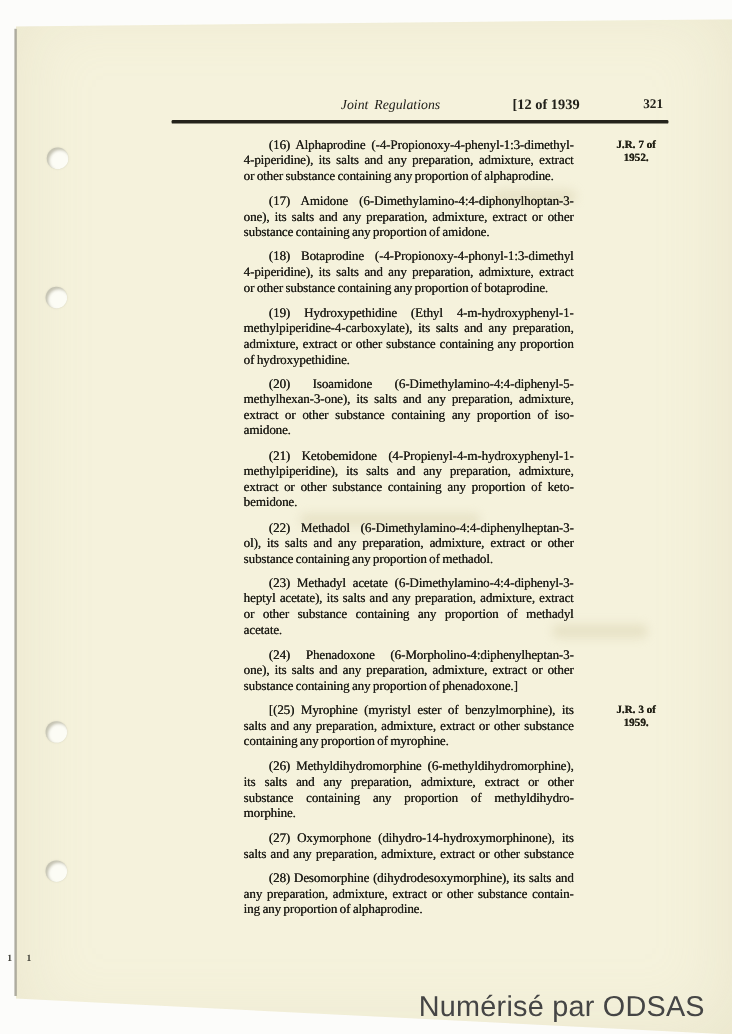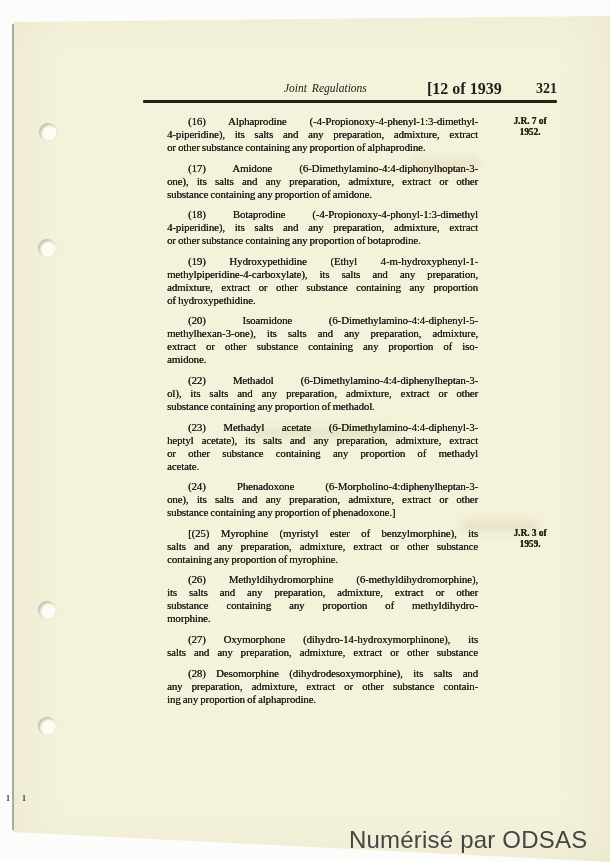--- a/index.html
+++ b/index.html
@@ -31,41 +31,41 @@
     filter:blur(4px);border-radius:6px;pointer-events:none;
   }
   
   .content{position:absolute;inset:0;z-index:2;color:#21201a;padding-left:13px;}
   .hdr-title{
     position:absolute;left:284px;top:82px;
     font-style:italic;font-size:11.5px;word-spacing:2px;
   }
   .hdr-citation{
     position:absolute;left:427px;top:80px;
-    font-weight:bold;font-size:16px;
+    font-weight:bold;font-size:12px;
   }
   .hdr-page{
     position:absolute;left:536px;top:81px;
-    font-weight:bold;font-size:14px;
+    font-weight:bold;font-size:11px;
   }
   .hdr-rule{
     position:absolute;left:143px;top:100px;width:414px;height:2.5px;
     background:#24231b;border-radius:1px;
   }
   
   .column{
     position:absolute;left:167px;top:115px;width:311px;
     font-size:10.9px;line-height:13px;
     letter-spacing:-.12px;word-spacing:-.5px;
     color:#1f1e18;
     text-shadow:.2px 0 0 currentColor;
   }
   .para{position:relative;margin-bottom:7.6px;}
   .pline{
-    text-align:justify;text-align-last:justify;text-justify:inter-word;
+    text-align:justify;text-align-last:justify;text-justify:inter-word;margin-left:36px;
   }
   .pline.first{text-indent:21px;}
   .pline.last{text-align-last:left;}
   .margin-note{
     position:absolute;left:333px;top:1px;width:60px;
     font-size:9.3px;line-height:10.8px;font-weight:bold;
     letter-spacing:0;word-spacing:0;
     text-align:center;text-align-last:auto;color:#242318;
   }
   
@@ -129,20 +129,26 @@
         <div class="pline">admixture, extract or other substance containing any proportion</div>
         <div class="pline last">of hydroxypethidine.</div>
       </div>
       <div class="para">
         <div class="pline first">(20) Isoamidone (6-Dimethylamino-4:4-diphenyl-5-</div>
         <div class="pline">methylhexan-3-one), its salts and any preparation, admixture,</div>
         <div class="pline">extract or other substance containing any proportion of iso-</div>
         <div class="pline last">amidone.</div>
       </div>
       <div class="para">
+        <div class="pline first">(21) Ketobemidone (4-Propienyl-4-m-hydroxyphenyl-1-</div>
+        <div class="pline">methylpiperidine), its salts and any preparation, admixture,</div>
+        <div class="pline">extract or other substance containing any proportion of keto-</div>
+        <div class="pline last">bemidone.</div>
+      </div>
+      <div class="para">
         <div class="pline first">(22) Methadol (6-Dimethylamino-4:4-diphenylheptan-3-</div>
         <div class="pline">ol), its salts and any preparation, admixture, extract or other</div>
         <div class="pline last">substance containing any proportion of methadol.</div>
       </div>
       <div class="para">
         <div class="pline first">(23) Methadyl acetate (6-Dimethylamino-4:4-diphenyl-3-</div>
         <div class="pline">heptyl acetate), its salts and any preparation, admixture, extract</div>
         <div class="pline">or other substance containing any proportion of methadyl</div>
         <div class="pline last">acetate.</div>
       </div>

